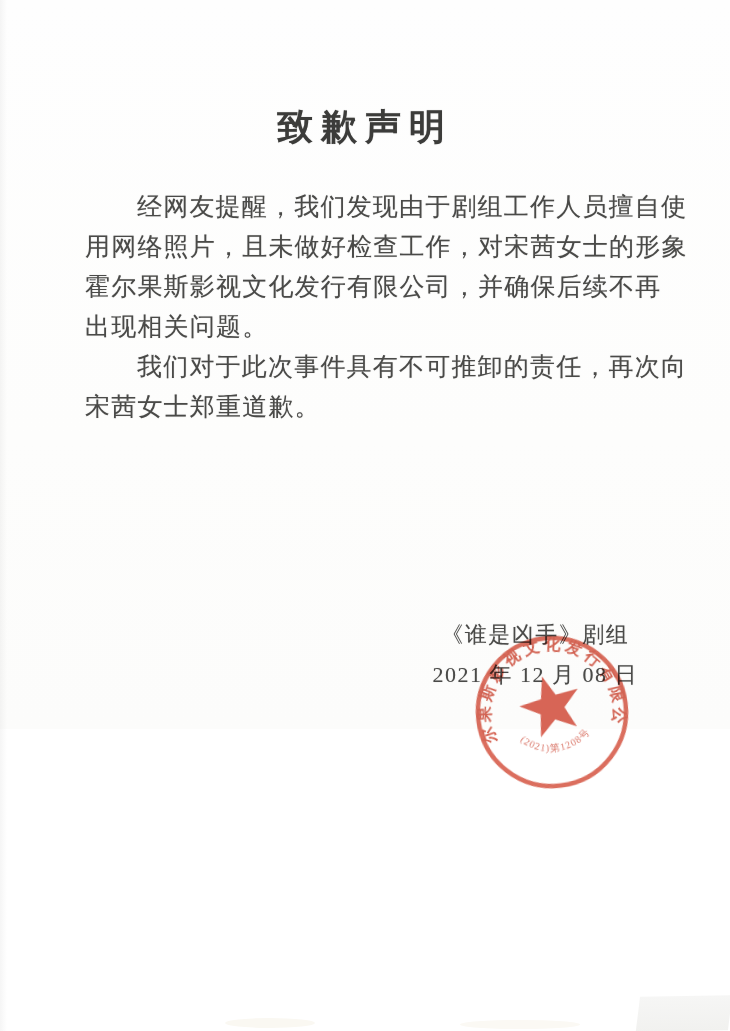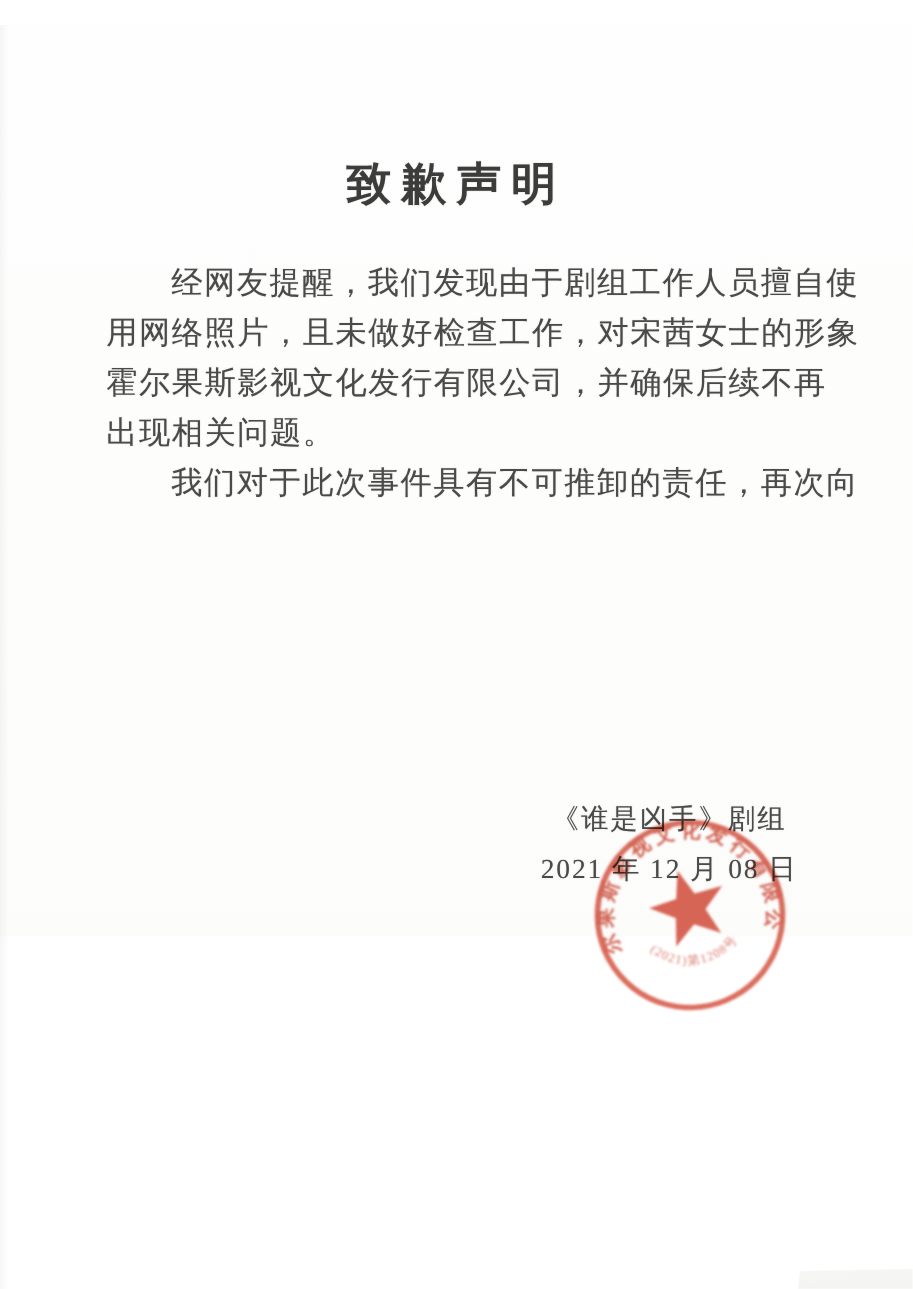--- a/index.html
+++ b/index.html
@@ -9,21 +9,20 @@
     height: 1031px;
     background: #ffffff;
     overflow: hidden;
     font-family: "Liberation Serif", "DejaVu Serif", serif;
   }
   .page {
     position: relative;
     width: 730px;
     height: 729px;
     background: linear-gradient(180deg, #fefefe 0%, #fdfdfc 60%, #fcfcfb 100%);
-    margin-top: 20px;
   }
   
   .edge-shade-left {
     position: absolute;
     left: 0; top: 0;
     width: 7px; height: 1031px;
     background: linear-gradient(90deg, rgba(120,120,120,0.07), rgba(120,120,120,0));
   }
   .doc-title {
     position: absolute;
@@ -103,20 +102,21 @@
   <div class="edge-shade-left"></div>
 
   <div class="doc-title">致歉声明</div>
 
   <div class="body-text">
     <div class="line indent">经网友提醒，我们发现由于剧组工作人员擅自使</div>
     <div class="line">用网络照片，且未做好检查工作，对宋茜女士的形象</div>
     <div class="line">霍尔果斯影视文化发行有限公司，并确保后续不再</div>
     <div class="line">出现相关问题。</div>
     <div class="line indent">我们对于此次事件具有不可推卸的责任，再次向</div>
+    <div class="line">宋茜女士郑重道歉。</div>
   </div>
 
   <div class="sign-block">
     <div class="line">《谁是凶手》剧组</div>
     <div class="line">2021 年 12 月 08 日</div>
   </div>
 
   <div class="stamp">
     <svg width="170" height="170" viewBox="0 0 170 170">
       <defs>

